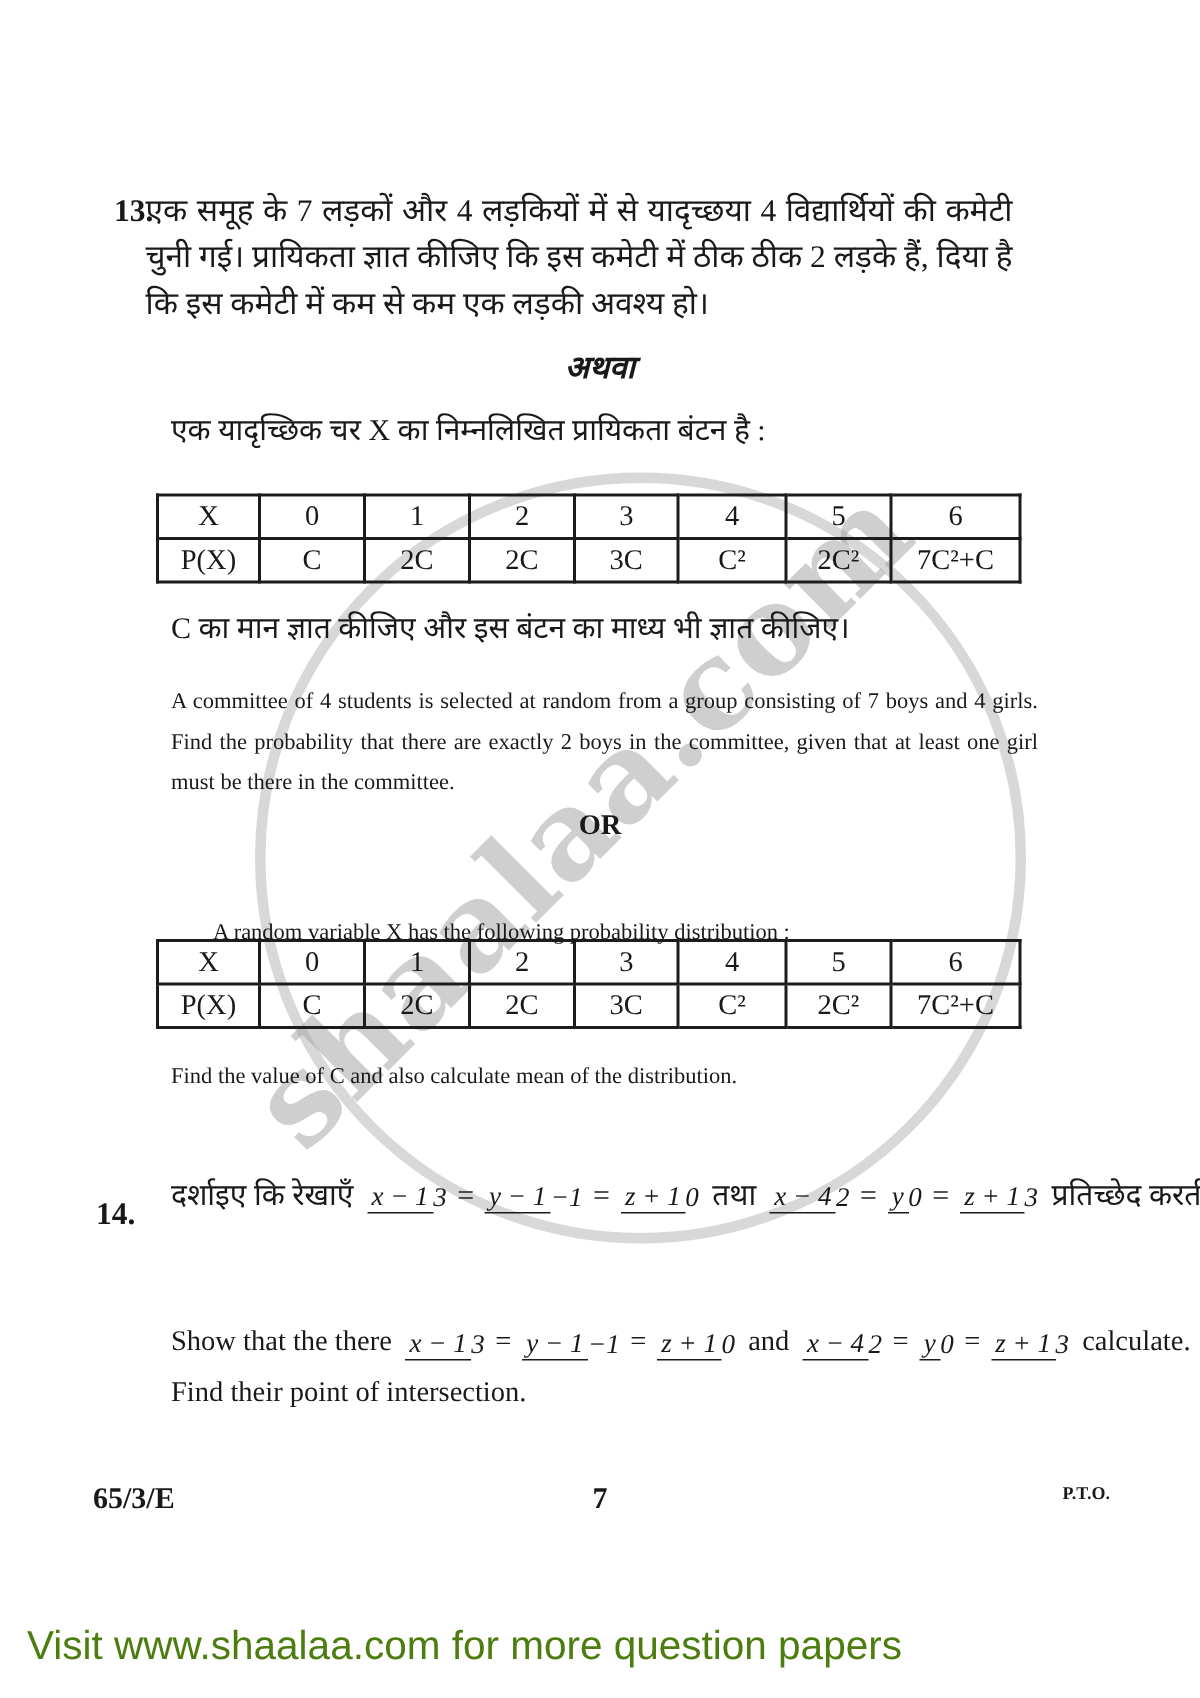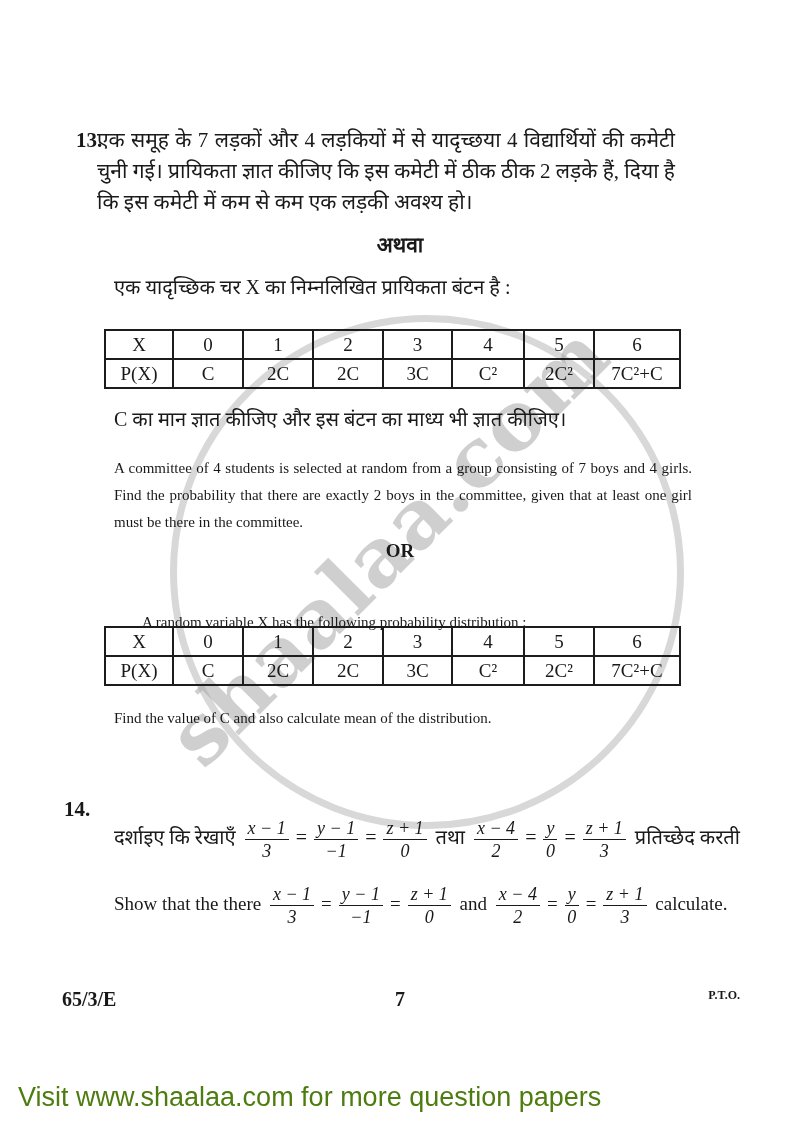--- a/index.html
+++ b/index.html
@@ -31,28 +31,28 @@
 
   
   table.dist{border-collapse:collapse;background:transparent;}
   table.dist td{
     border:2px solid #1c1c1c;text-align:center;vertical-align:middle;
     font-size:19px;height:27px;padding:0 2px;
   }
 
   
   .frac{
-    display:inline-flex;flex-direction:column;vertical-align:middle;
+    display:inline-flex;flex-direction:row;vertical-align:middle;
     text-align:center;margin:0 4px;font-style:italic;line-height:1.12;
   }
   .frac .num{border-bottom:1.6px solid #1a1a1a;padding:0 3px 1px 3px;}
   .frac .den{padding-top:1px;}
   .eqsign{margin:0 3px;}
   .nowrap-line{white-space:nowrap;}
-  .q14-hindi{font-size:20px;margin-top:36px;}
+  .q14-hindi{font-size:20px;}
   .q14-hindi .frac{font-size:18px;}
   .q14-eng{font-size:19px;}
   .q14-eng .frac{font-size:18px;}
   .q14-line2{margin-top:11px;}
 
   
   .footer-code{font-weight:bold;font-size:20px;}
   .footer-page{font-weight:bold;font-size:20px;}
   .footer-pto{font-weight:bold;font-size:12px;}
   .site-banner{
@@ -61,21 +61,21 @@
 </style>
 </head>
 <body>
 
 <div class="wm-ring"></div>
 <div class="wm-text">shaalaa.com</div>
 
 <div class="abs qnum" style="left:64px;top:128px;margin-left:12px;">13.</div>
 <p class="abs para hindi justify" style="left:97px;top:125px;width:578px;">एक समूह के 7 लड़कों और 4 लड़कियों में से यादृच्छया 4 विद्यार्थियों की कमेटी चुनी गई। प्रायिकता ज्ञात कीजिए कि इस कमेटी में ठीक ठीक 2 लड़के हैं, दिया है कि इस कमेटी में कम से कम एक लड़की अवश्य हो।</p>
 
-<div class="abs center-head" style="top:230px;font-size:21px;">अथवा</div>
+<div class="abs center-head" style="top:230px;font-size:21px;font-style:italic;">अथवा</div>
 
 <p class="abs para hindi" style="left:114px;top:272px;font-size:20px;">एक यादृच्छिक चर X का निम्नलिखित प्रायिकता बंटन है :</p>
 
 <table class="abs dist" style="left:104px;top:329px;">
   <colgroup>
     <col style="width:68px">
       <col style="width:70px">
       <col style="width:70px">
       <col style="width:70px">
     <col style="width:69px">
@@ -201,19 +201,20 @@
         <span class="den">2</span>
       </span><span class="eqsign">=</span><span class="frac">
         <span class="num">y</span>
         <span class="den">0</span>
       </span><span class="eqsign">=</span><span class="frac">
         <span class="num">z + 1</span>
         <span class="den">3</span>
       </span>
     <span>calculate.</span>
   </span>
+  <div class="q14-line2">Find their point of intersection.</div>
 </div>
 
 <div class="abs footer-code" style="left:62px;top:988px;">65/3/E</div>
 <div class="abs footer-page" style="left:0;top:988px;width:800px;text-align:center;">7</div>
 <div class="abs footer-pto" style="right:60px;top:988px;">P.T.O.</div>
 
 <div class="abs site-banner" style="left:18px;top:1082px;">Visit www.shaalaa.com for more question papers</div>
 
 </body></html>

